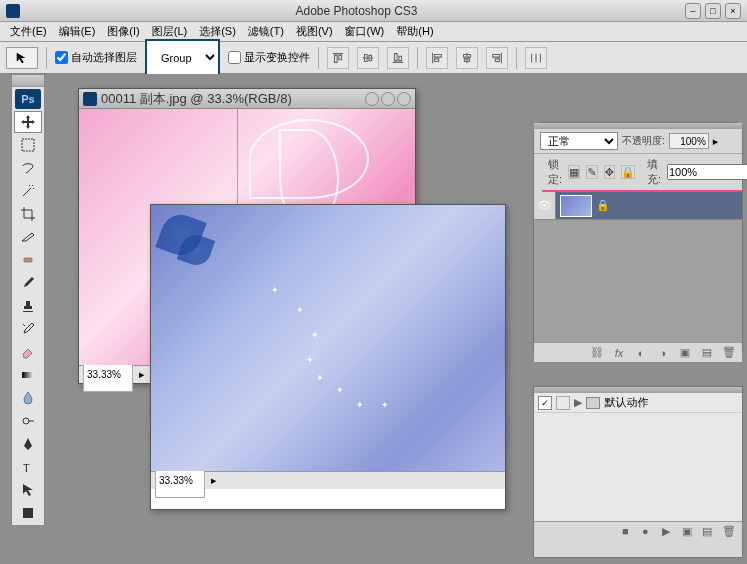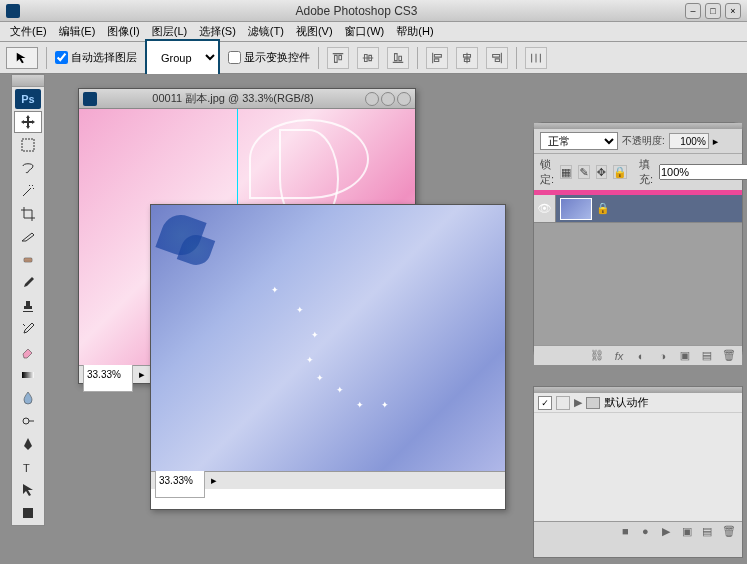--- a/index.html
+++ b/index.html
@@ -29,21 +29,21 @@
 .toolbox .th { height: 12px; background: linear-gradient(#d0d0d0,#b0b0b0); border-bottom: 1px solid #999; }
 .toolbox .ps-badge { width: 26px; height: 20px; margin: 2px auto; background: #0a3d6b; color: #a0d0ff; display: flex; align-items: center; justify-content: center; font-weight: bold; font-size: 11px; border-radius: 2px; }
 .toolbox .tool { width: 28px; height: 22px; margin: 1px auto; display: flex; align-items: center; justify-content: center; cursor: pointer; }
 .toolbox .tool.active { background: #fff; border: 1px solid #888; }
 .toolbox .tool svg { width: 16px; height: 16px; }
 
 .doc-win { position: absolute; background: #fff; border: 1px solid #555; box-shadow: 2px 2px 6px rgba(0,0,0,.3); }
 .doc-win .dtb { height: 20px; background: linear-gradient(#d8d8d8,#b8b8b8); display: flex; align-items: center; padding: 0 4px; border-bottom: 1px solid #888; }
 .doc-win .dtb.active { background: linear-gradient(#c0d4e8,#a0b8d0); }
 .doc-win .dicon { width: 14px; height: 14px; background: #0a3d6b; border-radius: 2px; margin-right: 4px; }
-.doc-win .dtitle { flex: 1; text-align: center; color: #333; font-size: 11px; }
+.doc-win .dtitle { flex: 1; text-align: left; color: #333; font-size: 13px; }
 .doc-win .dbtns { display: flex; gap: 2px; }
 .doc-win .dbtn { width: 14px; height: 14px; border: 1px solid #888; border-radius: 50%; background: #ccc; cursor: pointer; }
 .doc-win .canvas { position: relative; overflow: hidden; }
 .doc-win .status { height: 18px; background: #e4e4e4; border-top: 1px solid #999; display: flex; align-items: center; padding: 0 4px; gap: 6px; }
 .doc-win .zoom { width: 50px; border: 1px solid #aaa; background: #fff; padding: 11px 3px; font-size: 10px; }
 
 .canvas.pink { background: linear-gradient(135deg,#f4a8d0,#fce0ee 40%,#f090c0 70%,#fde8f2); }
 .canvas.blue { background: linear-gradient(135deg,#7080c8,#a8b8e8 30%,#c8d0f0 50%,#8898d8 80%,#b0b8e8); }
 .guide { position: absolute; top: 0; bottom: 0; width: 1px; background: #00e0ff; }
 .swirl { position: absolute; border: 2px solid rgba(255,255,255,.8); border-radius: 50%; }
@@ -51,21 +51,21 @@
 .leaf { position: absolute; width: 40px; height: 40px; background: radial-gradient(circle,#2050a0,#1840a0); border-radius: 50% 0; transform: rotate(20deg); opacity: .7; }
 
 .panel { position: absolute; background: #d8d8d8; border: 1px solid #777; }
 .panel .ph { height: 6px; background: linear-gradient(#c0c0c0,#a0a0a0); }
 
 .layers-panel { right: 4px; top: 48px; width: 210px; height: 238px; border-radius: 9px; }
 .lay-opts { background: #d8d8d8; padding: 3px 6px; display: flex; align-items: center; gap: 4px; border-bottom: 1px solid #aaa; }
 .lay-opts .sel { height: 18px; border: 1px solid #888; background: #fff; padding: 0 3px; flex: 0 0 78px; }
 .lay-opts .lbl { font-size: 10px; color: #444; }
 .lay-opts .pct { width: 40px; height: 16px; border: 1px solid #999; background: #f0f0f0; font-size: 10px; text-align: right; padding: 0 2px; }
-.lay-lock { background: #d8d8d8; padding: 3px 6px; display: flex; align-items: center; gap: 6px; border-bottom: 5px solid #ec4899; font-size: 10px; color: #444; }
+.lay-lock { background: #d8d8d8; padding: 3px 6px; display: flex; align-items: center; gap: 6px; border-bottom: 2px solid #ec4899; font-size: 10px; color: #444; margin-left: 8px; }
 .lay-lock .li { width: 14px; height: 14px; border: 1px solid #bbb; display: flex; align-items: center; justify-content: center; }
 .lay-list { background: #a0a0a0; height: 150px; overflow: auto; }
 .lay-row { display: flex; align-items: center; background: #5a6a8a; color: #fff; height: 28px; border-bottom: 1px solid #888; }
 .lay-row .eye { width: 22px; height: 100%; background: #d8d8d8; border-right: 1px solid #888; display: flex; align-items: center; justify-content: center; }
 .lay-row .thumb { width: 32px; height: 22px; margin: 0 4px; background: linear-gradient(135deg,#7080c8,#a8b8e8); border: 1px solid #fff; }
 .lay-row .lname { flex: 1; font-style: italic; font-size: 11px; }
 .lay-row .lock { width: 18px; }
 .lay-foot { height: 20px; background: #d8d8d8; border-top: 1px solid #999; display: flex; align-items: center; justify-content: flex-end; gap: 4px; padding: 0 4px; }
 .lay-foot .fi { width: 18px; height: 16px; display: flex; align-items: center; justify-content: center; cursor: pointer; color: #666; }
 

